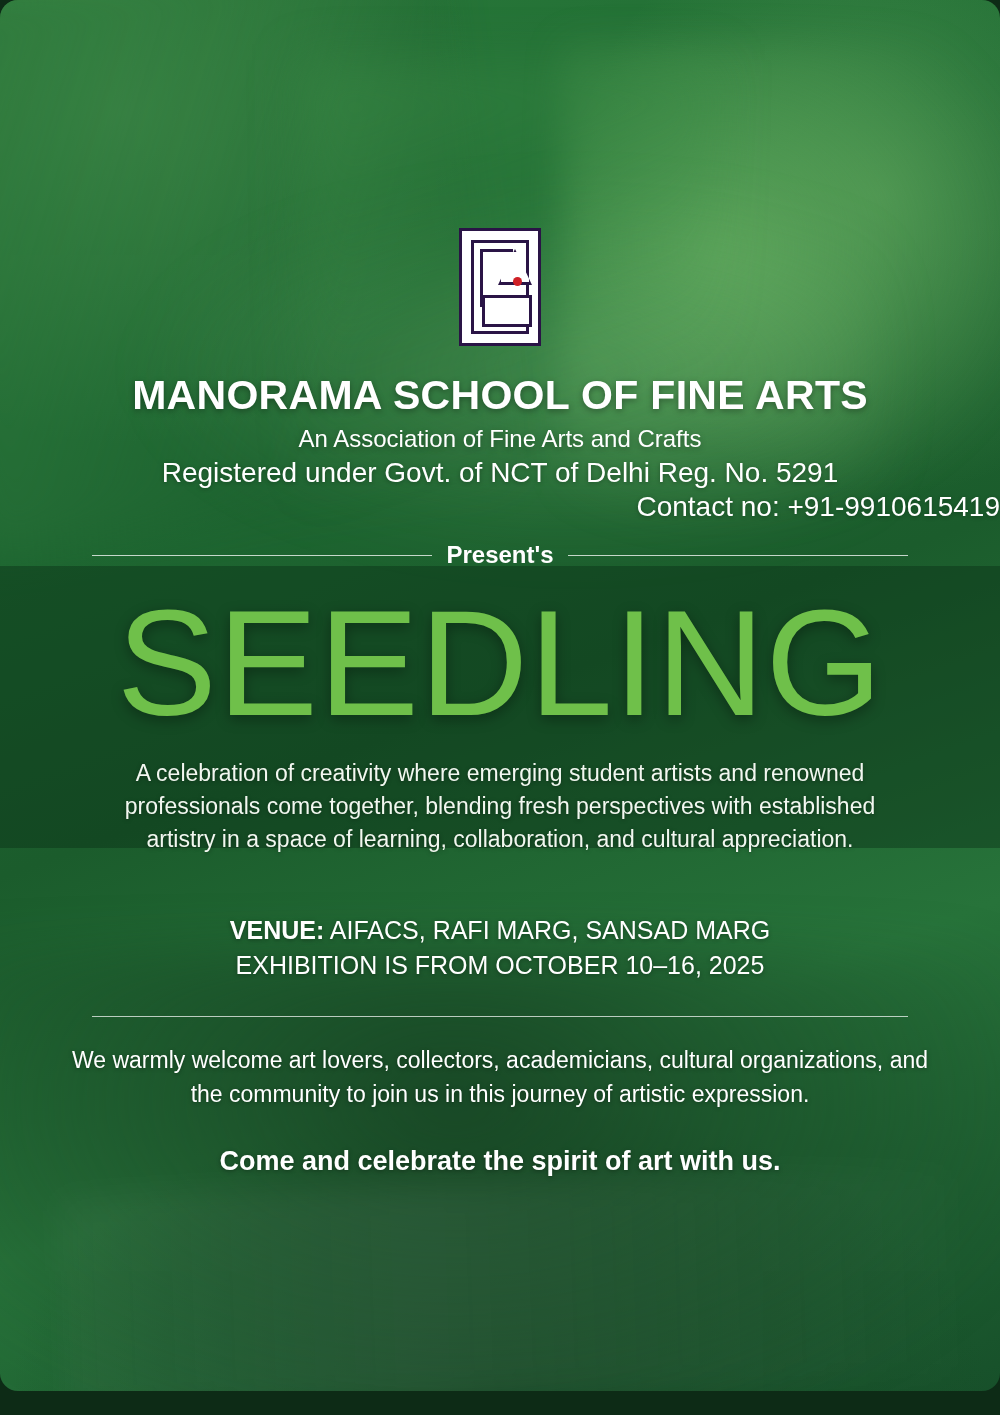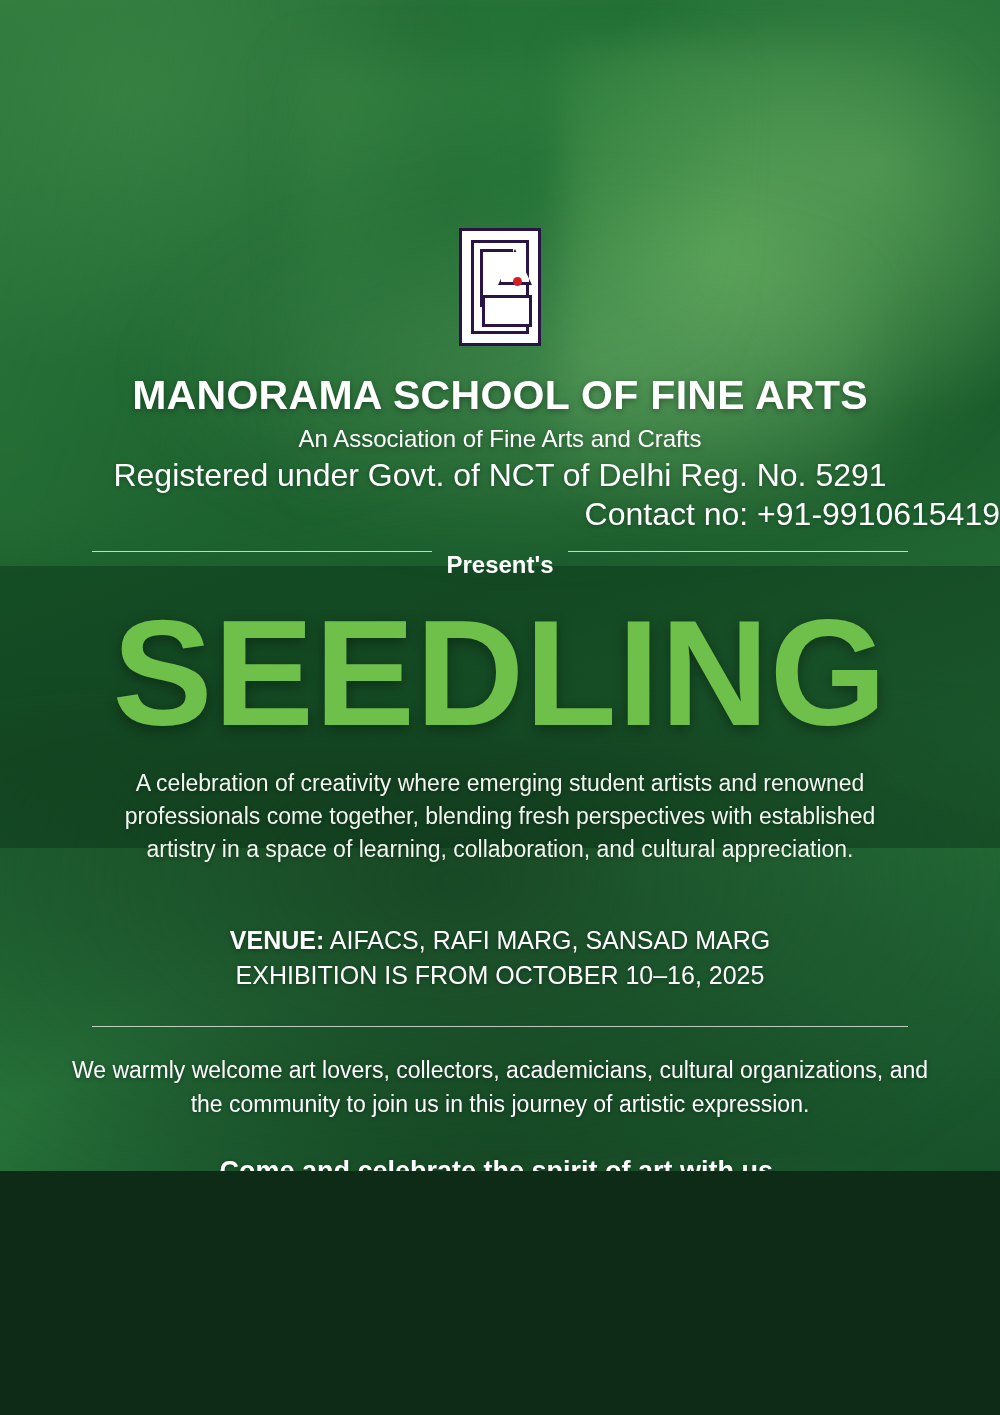--- a/index.html
+++ b/index.html
@@ -3,29 +3,30 @@
 <meta charset="utf-8">
 <style>
   html, body {
     margin: 0;
     padding: 0;
     background: #0d2b16;
   }
   .poster {
     position: relative;
     width: 1000px;
-    height: 1171px;
+    height: 1391px;
     overflow: hidden;
     font-family: "Liberation Sans", sans-serif;
     color: #ffffff;
     background:
       radial-gradient(ellipse 60% 40% at 12% 8%, rgba(130,200,120,0.30), rgba(0,0,0,0) 60%),
       radial-gradient(ellipse 50% 35% at 88% 14%, rgba(150,215,130,0.28), rgba(0,0,0,0) 62%),
       radial-gradient(ellipse 70% 30% at 50% 100%, rgba(20,70,35,0.85), rgba(0,0,0,0) 70%),
       linear-gradient(160deg, #2a7a3a 0%, #1f6b33 25%, #1b5c2c 50%, #27733a 72%, #17502a 100%);
+    border-radius: 18px;
   }
   
   .brush {
     position: absolute;
     pointer-events: none;
   }
   .b1 {
     left: -60px; top: -40px; width: 540px; height: 560px;
     background: linear-gradient(115deg, rgba(46,120,60,0.9), rgba(26,80,42,0.2) 70%);
     filter: blur(22px);
@@ -130,49 +131,50 @@
     text-shadow: 0 2px 6px rgba(0,0,0,0.35);
   }
   .org-sub {
     margin-top: 6px;
     font-size: 24px;
     font-weight: normal;
     text-shadow: 0 2px 6px rgba(0,0,0,0.3);
   }
   .org-reg, .org-contact {
     margin-top: 4px;
-    font-size: 32px;
+    font-size: 28px;
     font-weight: normal;
     text-shadow: 0 1px 4px rgba(0,0,0,0.3);
   }
   .org-contact { margin-top: 2px; text-align: right; }
   
   .presents-row {
     margin-top: 18px;
     display: flex;
+    align-items: center;
     justify-content: center;
     gap: 14px;
     padding: 0 92px;
   }
   .presents-row .rule {
     flex: 1;
     height: 1px;
     background: rgba(255,255,255,0.75);
   }
   .presents-text {
     font-size: 24px;
     font-weight: bold;
     white-space: nowrap;
   }
   
   .seedling {
     margin-top: 16px;
     font-size: 150px;
     line-height: 1.05;
-    font-weight: bold;
+    font-weight: normal;
     color: #6fc04a;
     letter-spacing: 1px;
     text-shadow: 0 4px 14px rgba(0,0,0,0.35);
   }
   .tagline {
     margin: 14px auto 0;
     width: 800px;
     font-size: 23px;
     line-height: 1.45;
     color: #f2f7f0;

